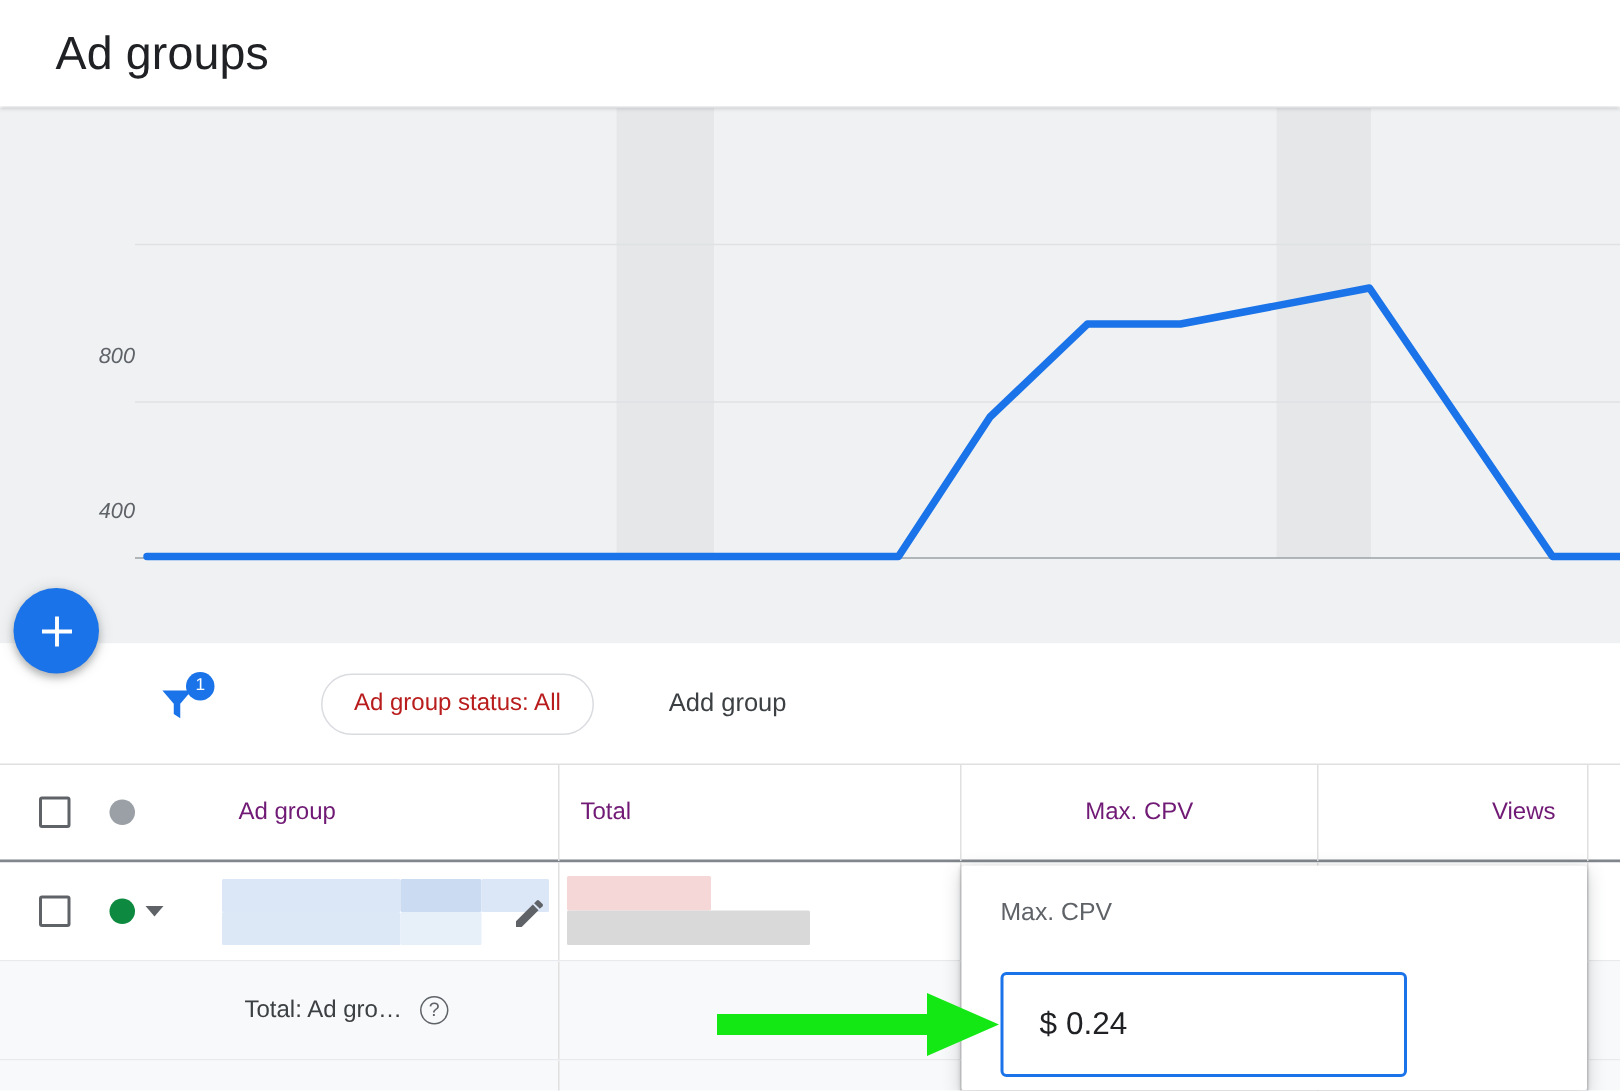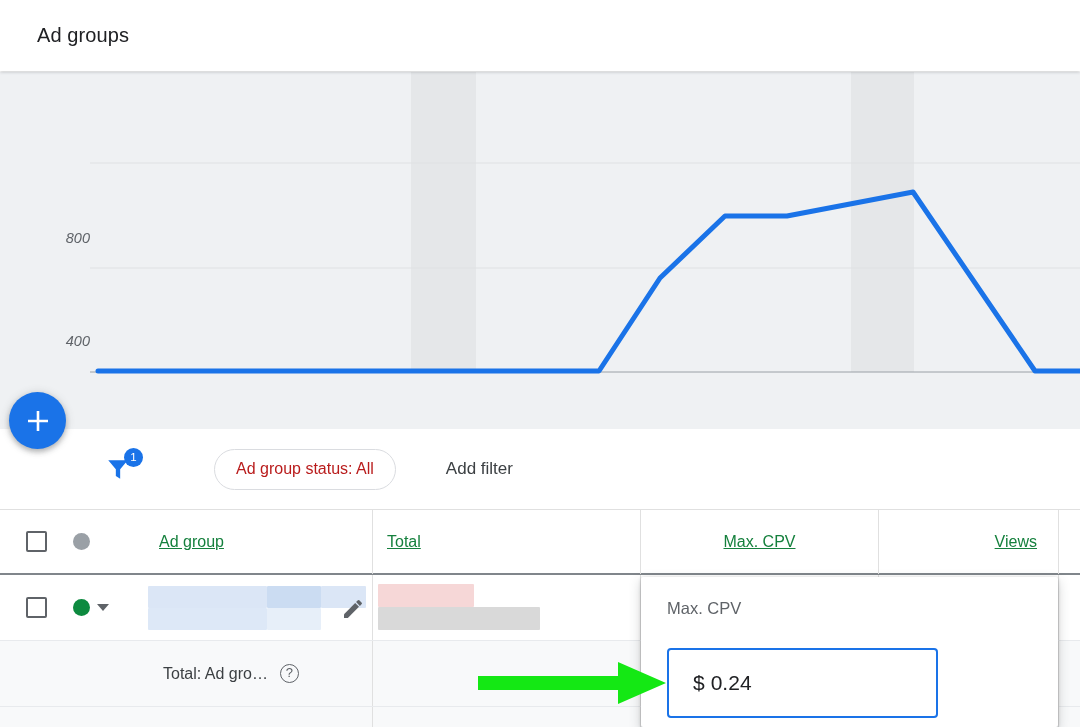--- a/index.html
+++ b/index.html
@@ -14,21 +14,21 @@
   
   .page-header {
     position: absolute; left: 0; top: 0; width: 1080px; height: 71px;
     background: #fff;
     box-shadow: 0 1px 3px rgba(60,64,67,.28);
     z-index: 6;
     display: flex; align-items: center;
   }
   .page-title {
     margin-left: 37px;
-    font-size: 20px; font-weight: 400; color: #202124;
+    font-size: 31px; font-weight: 400; color: #202124;
     letter-spacing: .1px;
   }
 
   
   .chart-panel {
     position: absolute; left: 0; top: 72px; width: 1080px; height: 357px;
     background: #eff1f3;
     overflow: hidden;
   }
   .chart-svg { position: absolute; left: 0; top: 0; }
@@ -88,21 +88,21 @@
     position: absolute; left: 0; top: 510px; width: 1080px; height: 217px;
     background: #fff; z-index: 4;
   }
   .thead {
     position: relative; height: 65px; background: #fff;
     border-bottom: 2px solid #80868b;
     display: flex; align-items: center;
   }
   .th {
     height: 65px; display: flex; align-items: center;
-    font-size: 16px; color: #15803d; font-weight: 400; text-decoration: underline;
+    font-size: 16px; color: #701a75; font-weight: 400;
   }
   .col-check  { width: 73px; justify-content: center; }
   .col-dot    { width: 62px; justify-content: flex-start; }
   .col-name   { width: 237px; padding-left: 24px; }
   .col-status { width: 268px; padding-left: 14px; border-left: 1px solid #e0e0e0; }
   .col-cpv    { width: 238px; justify-content: center; border-left: 1px solid #e0e0e0; }
   .col-views  { width: 180px; justify-content: flex-end; padding-right: 21px;
                 border-left: 1px solid #e0e0e0; }
   .col-tail   { width: 22px; border-left: 1px solid #e0e0e0; height: 65px; }
 
@@ -209,21 +209,21 @@
   <div class="filter-bar">
     <div class="filter-icon-wrap">
       <svg width="26" height="26" viewBox="0 0 24 24">
         <path d="M3 4 h18 l-7 8.2 V21 l-4 -2.6 v-6.2 Z" fill="#1a73e8"></path>
       </svg>
       <div class="filter-badge">1</div>
     </div>
     <div class="filter-chip">
       <span>Ad group status: All</span>
     </div>
-    <div class="add-filter">Add filter</div>
+    <div class="add-filter">Add group</div>
   </div>
 
   <div class="table-wrap">
 
     <div class="thead">
       <div class="th col-check">
         <div class="checkbox-sq"></div>
       </div>
       <div class="th col-dot">
         <div class="dot-grey"></div>

